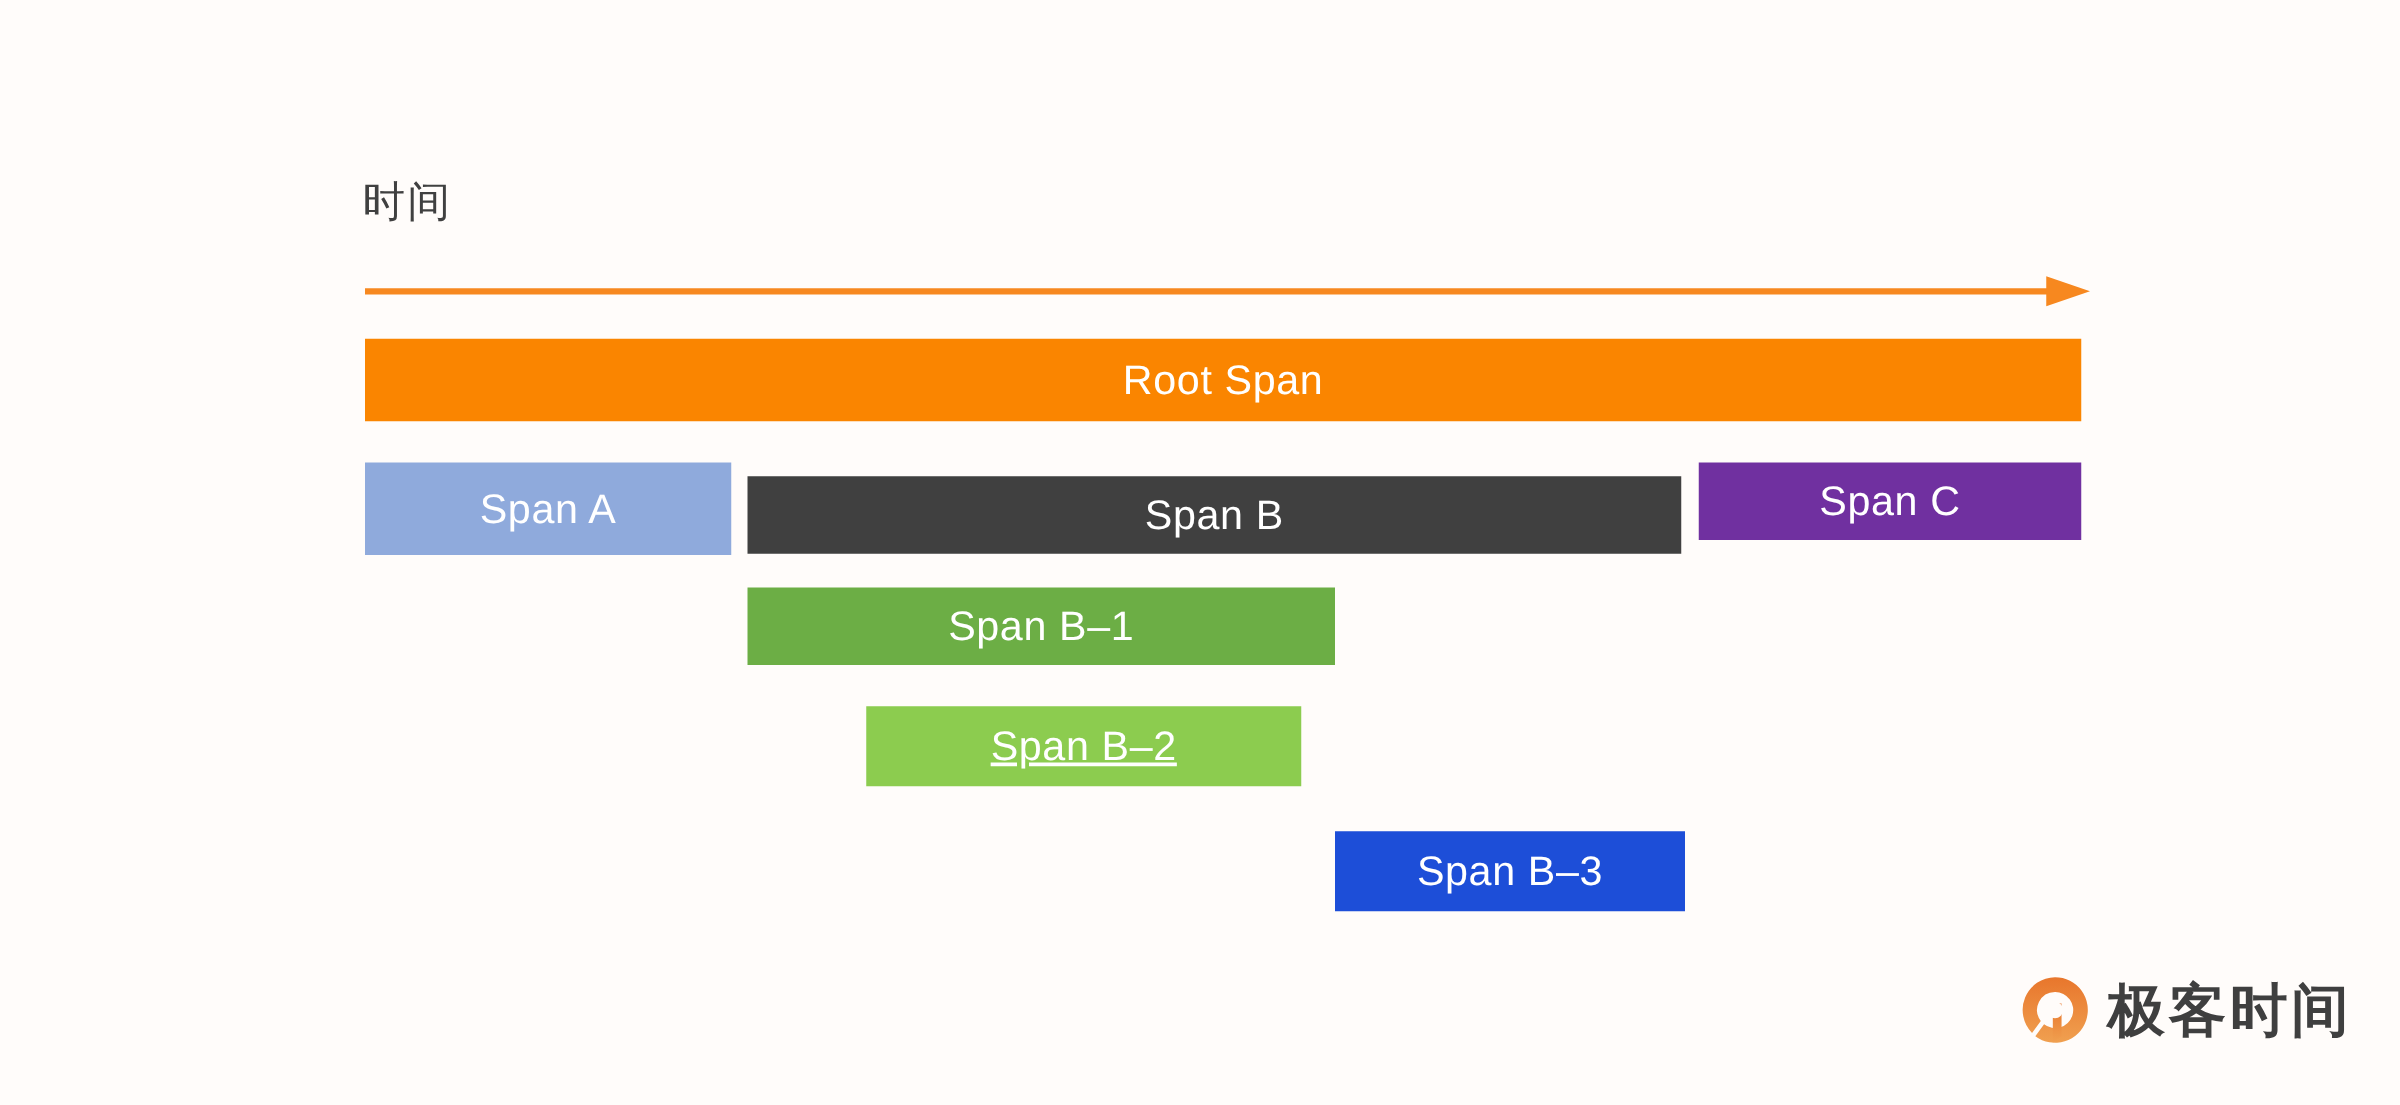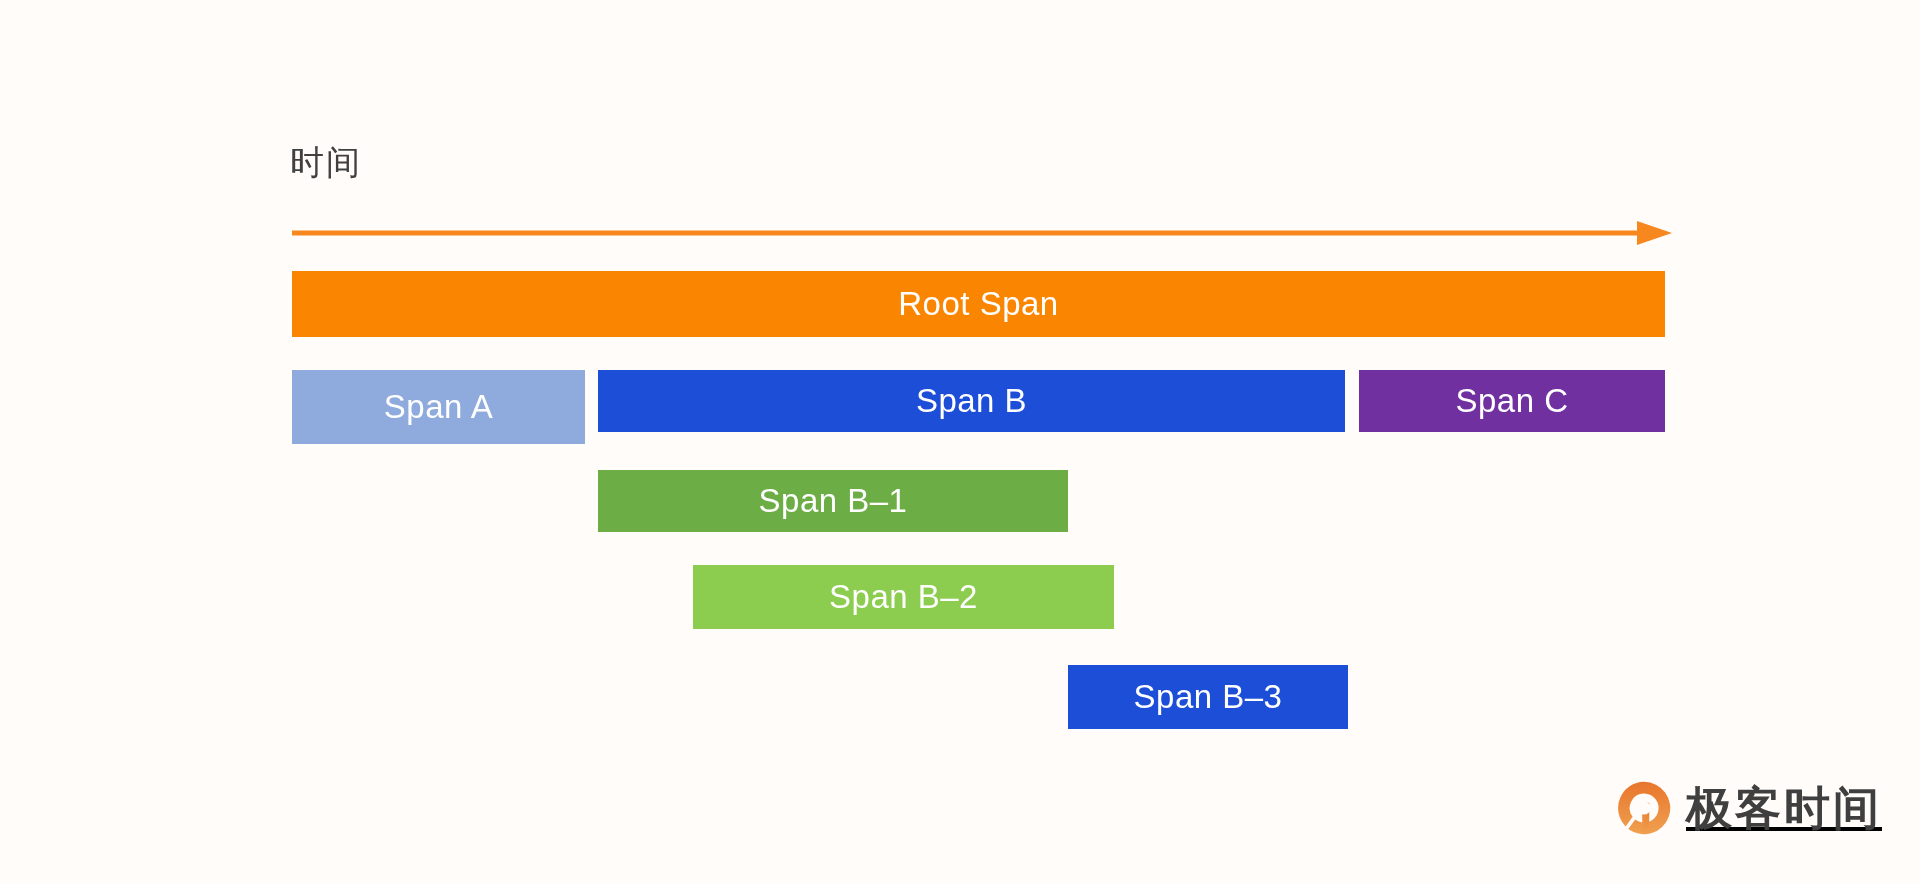--- a/index.html
+++ b/index.html
@@ -64,21 +64,20 @@
   }
 
   
   .logo {
     position: absolute;
     right: 38px;
     bottom: 48px;
     display: flex;
     align-items: center;
     gap: 14px;
-    text-decoration: underline;
   }
   .logo-mark {
     width: 56px;
     height: 56px;
     flex: 0 0 auto;
   }
   .logo-text {
     font-size: 46px;
     font-weight: bold;
     color: #3f3f3f;
@@ -101,30 +100,30 @@
     </svg>
   </div>
 
   <div id="spans-layer">
       <div class="span-bar" style="left: 292px; top: 271px; width: 1373px; height: 66px; background: rgb(250, 133, 0); color: rgb(255, 255, 255);">
         <span class="span-label">Root Span</span>
       </div>
       <div class="span-bar" style="left: 292px; top: 370px; width: 293px; height: 74px; background: rgb(143, 170, 220); color: rgb(255, 255, 255);">
         <span class="span-label">Span A</span>
       </div>
-      <div class="span-bar" style="left: 598px; top: 370px; width: 747px; height: 62px; background: #1d4ed8; color: rgb(255, 255, 255);">
+      <div class="span-bar" style="left: 598px; top: 381px; width: 747px; height: 62px; background: #404040; color: rgb(255, 255, 255);">
         <span class="span-label">Span B</span>
       </div>
       <div class="span-bar" style="left: 1359px; top: 370px; width: 306px; height: 62px; background: rgb(112, 48, 160); color: rgb(255, 255, 255);">
         <span class="span-label">Span C</span>
       </div>
       <div class="span-bar" style="left: 598px; top: 470px; width: 470px; height: 62px; background: rgb(108, 174, 69); color: rgb(255, 255, 255); align-items: center;">
         <span class="span-label">Span B–1</span>
       </div>
-      <div class="span-bar" style="left: 693px; top: 565px; width: 421px; height: 64px; background: rgb(140, 204, 79); color: rgb(255, 255, 255);">
+      <div class="span-bar" style="left: 693px; top: 565px; width: 348px; height: 64px; background: rgb(140, 204, 79); color: rgb(255, 255, 255); text-decoration: underline;">
         <span class="span-label">Span B–2</span>
       </div>
       <div class="span-bar" style="left: 1068px; top: 665px; width: 280px; height: 64px; background: #1d4ed8; color: rgb(255, 255, 255);">
         <span class="span-label">Span B–3</span>
       </div>
     </div>
 
   <div class="logo">
     <span class="logo-mark">
       <svg viewBox="0 0 64 64" width="56" height="56" xmlns="http://www.w3.org/2000/svg">

